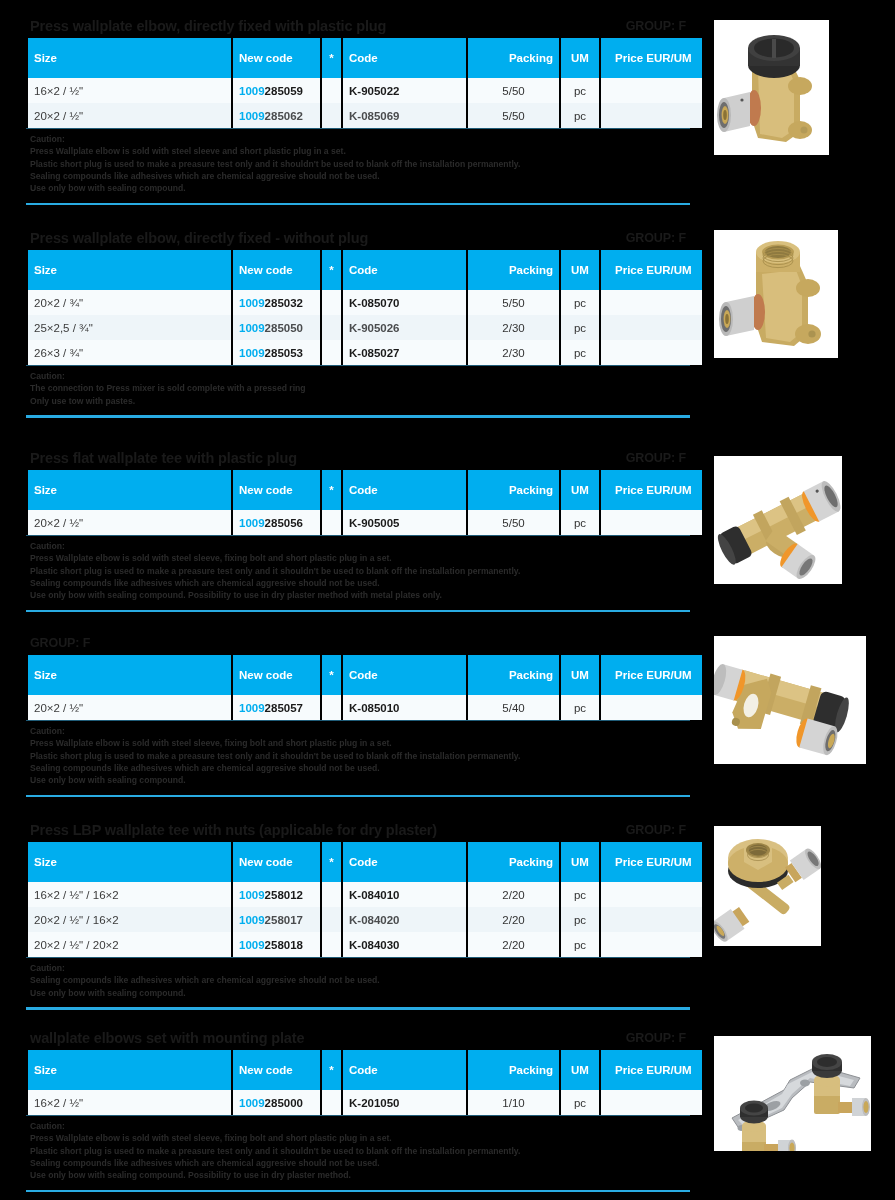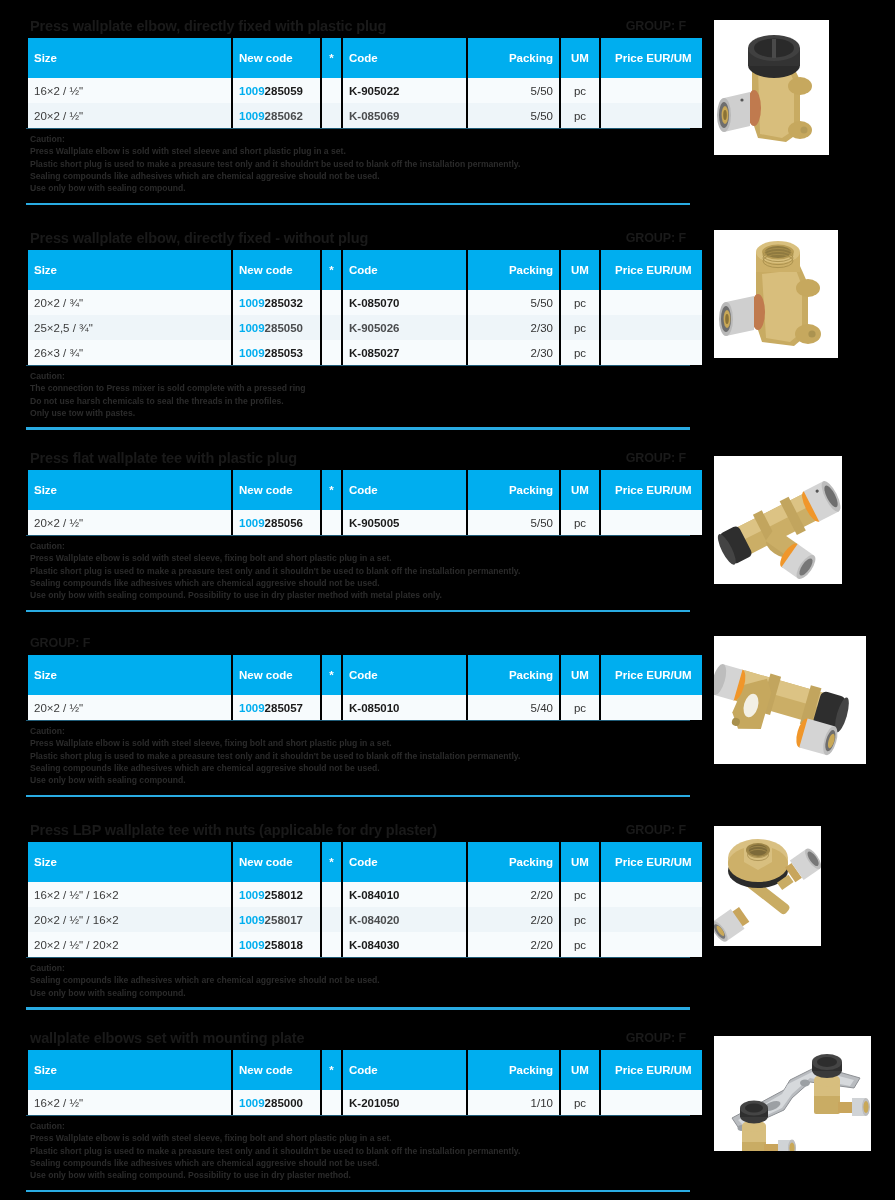--- a/index.html
+++ b/index.html
@@ -83,21 +83,21 @@
     padding: 0 6px;
     vertical-align: middle;
     white-space: nowrap;
     background: #f7fbfd;
   }
   tbody tr.alt td { background: #eef5f9; }
   tbody tr td.t-size    { color: #3a3a3a; }
   tbody tr td.t-newcode { text-align: left; font-weight: bold; color: #1a1a1a; }
   tbody tr td.t-newcode .pfx { color: #00AEEF; font-weight: bold; }
   tbody tr td.t-code    { font-weight: bold; color: #1a1a1a; }
-  tbody tr td.t-packing { text-align: right; }
+  tbody tr td.t-packing { text-align: center; }
   tbody tr td.t-um      { text-align: center; padding: 0; }
   tbody tr td.t-price   { text-align: center; padding: 0; }
 
   
   tr.faded td { color: #6e7072; }
   tr.faded td.t-code,
   tr.faded td.t-newcode { color: #4a4c4e; }
   tr.faded td .pfx { color: #0096cf; }
   tr.faded td { filter: blur(0.35px); }
 
@@ -231,21 +231,20 @@
             <td class="t-code">K-085027</td>
             <td class="t-packing">2/30</td>
             <td class="t-um">pc</td>
             <td class="t-price"></td>
           </tr>
         </tbody>
       </table>
       <div class="caution">
         <div class="c-head">Caution:</div>
         <div class="c-line">The connection to Press mixer is sold complete with a pressed ring</div>
-        <div class="c-line">Do not use harsh chemicals to seal the threads in the profiles.</div>
         <div class="c-line">Only use tow with pastes.</div>
       </div>
       <div class="sec-rule"></div>
     </div>
   <div class="section" id="sec2" style="top:450px;">
       <div class="sec-title-row">
         <div class="sec-title">Press flat wallplate tee with plastic plug</div>
         <div class="sec-group">GROUP: F</div>
       </div>
       <table class="prod">

